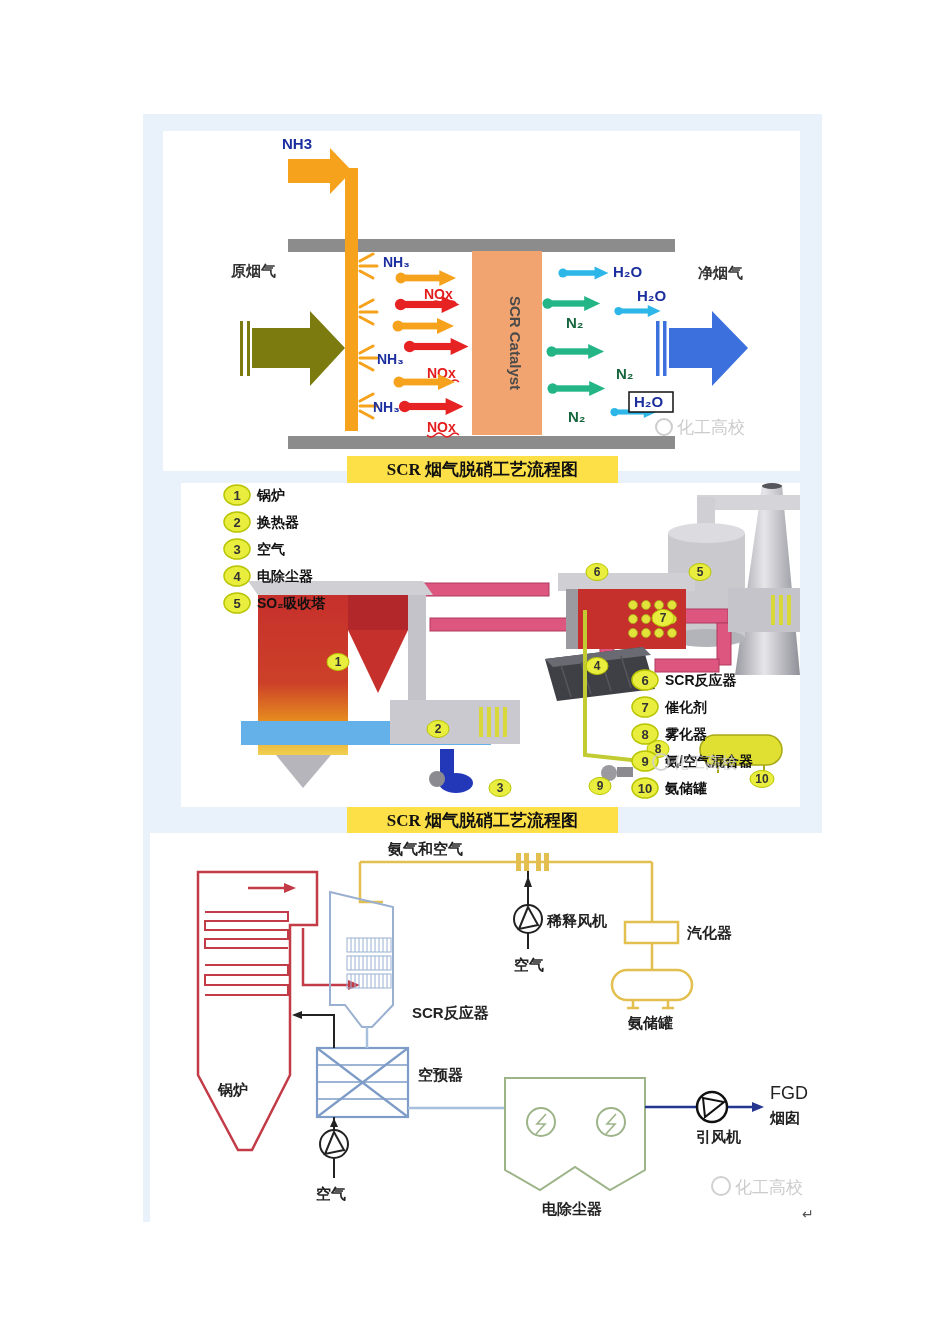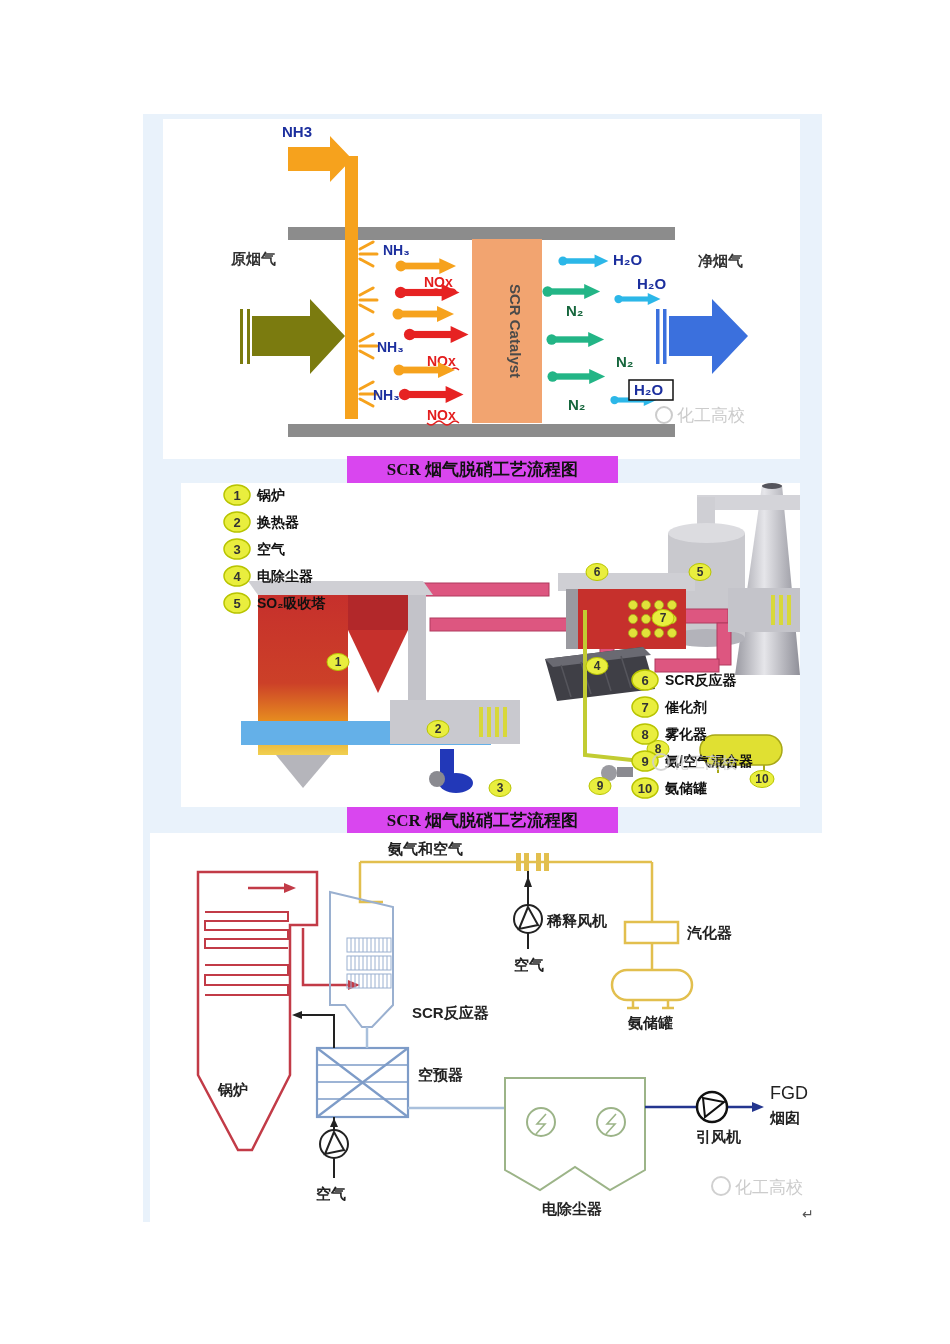--- a/index.html
+++ b/index.html
@@ -5,31 +5,31 @@
   html,body{margin:0;padding:0;}
   body{
     width:950px;height:1344px;position:relative;background:#ffffff;
     font-family:"Liberation Sans", sans-serif;overflow:hidden;
   }
   .content-col{
     position:absolute;left:143px;top:114px;width:679px;height:1108px;
     background:#e9f2fb;
   }
   .fig{position:absolute;background:#ffffff;}
-  .fig1{left:20px;top:5px;width:637px;height:340px;text-align:center;}
+  .fig1{left:20px;top:17px;width:637px;height:340px;text-align:center;}
   .fig2{left:38px;top:369px;width:619px;height:324px;}
   .fig3{left:7px;top:719px;width:672px;height:389px;}
   .cap-row{
     position:absolute;left:0;width:679px;display:flex;
     align-items:center;justify-content:center;
   }
   .cap-row1{top:341px;height:28px;}
   .cap-row2{top:693px;height:26px;}
   .cap{
-    background:#d946ef;padding:2px 40px;
+    background:#fde047;padding:2px 40px;
     font-family:"Liberation Serif", serif;font-weight:bold;
     font-size:17px;color:#111;white-space:nowrap;
   }
   svg{display:block;}
   text{font-family:"Liberation Sans", sans-serif;}
   .t-navy{fill:#1c2f9e;font-weight:bold;}
   .t-red{fill:#e31d1d;font-weight:bold;}
   .t-green{fill:#15663c;font-weight:bold;}
   .t-dark{fill:#333;font-weight:bold;}
   .t-black{fill:#222;}

